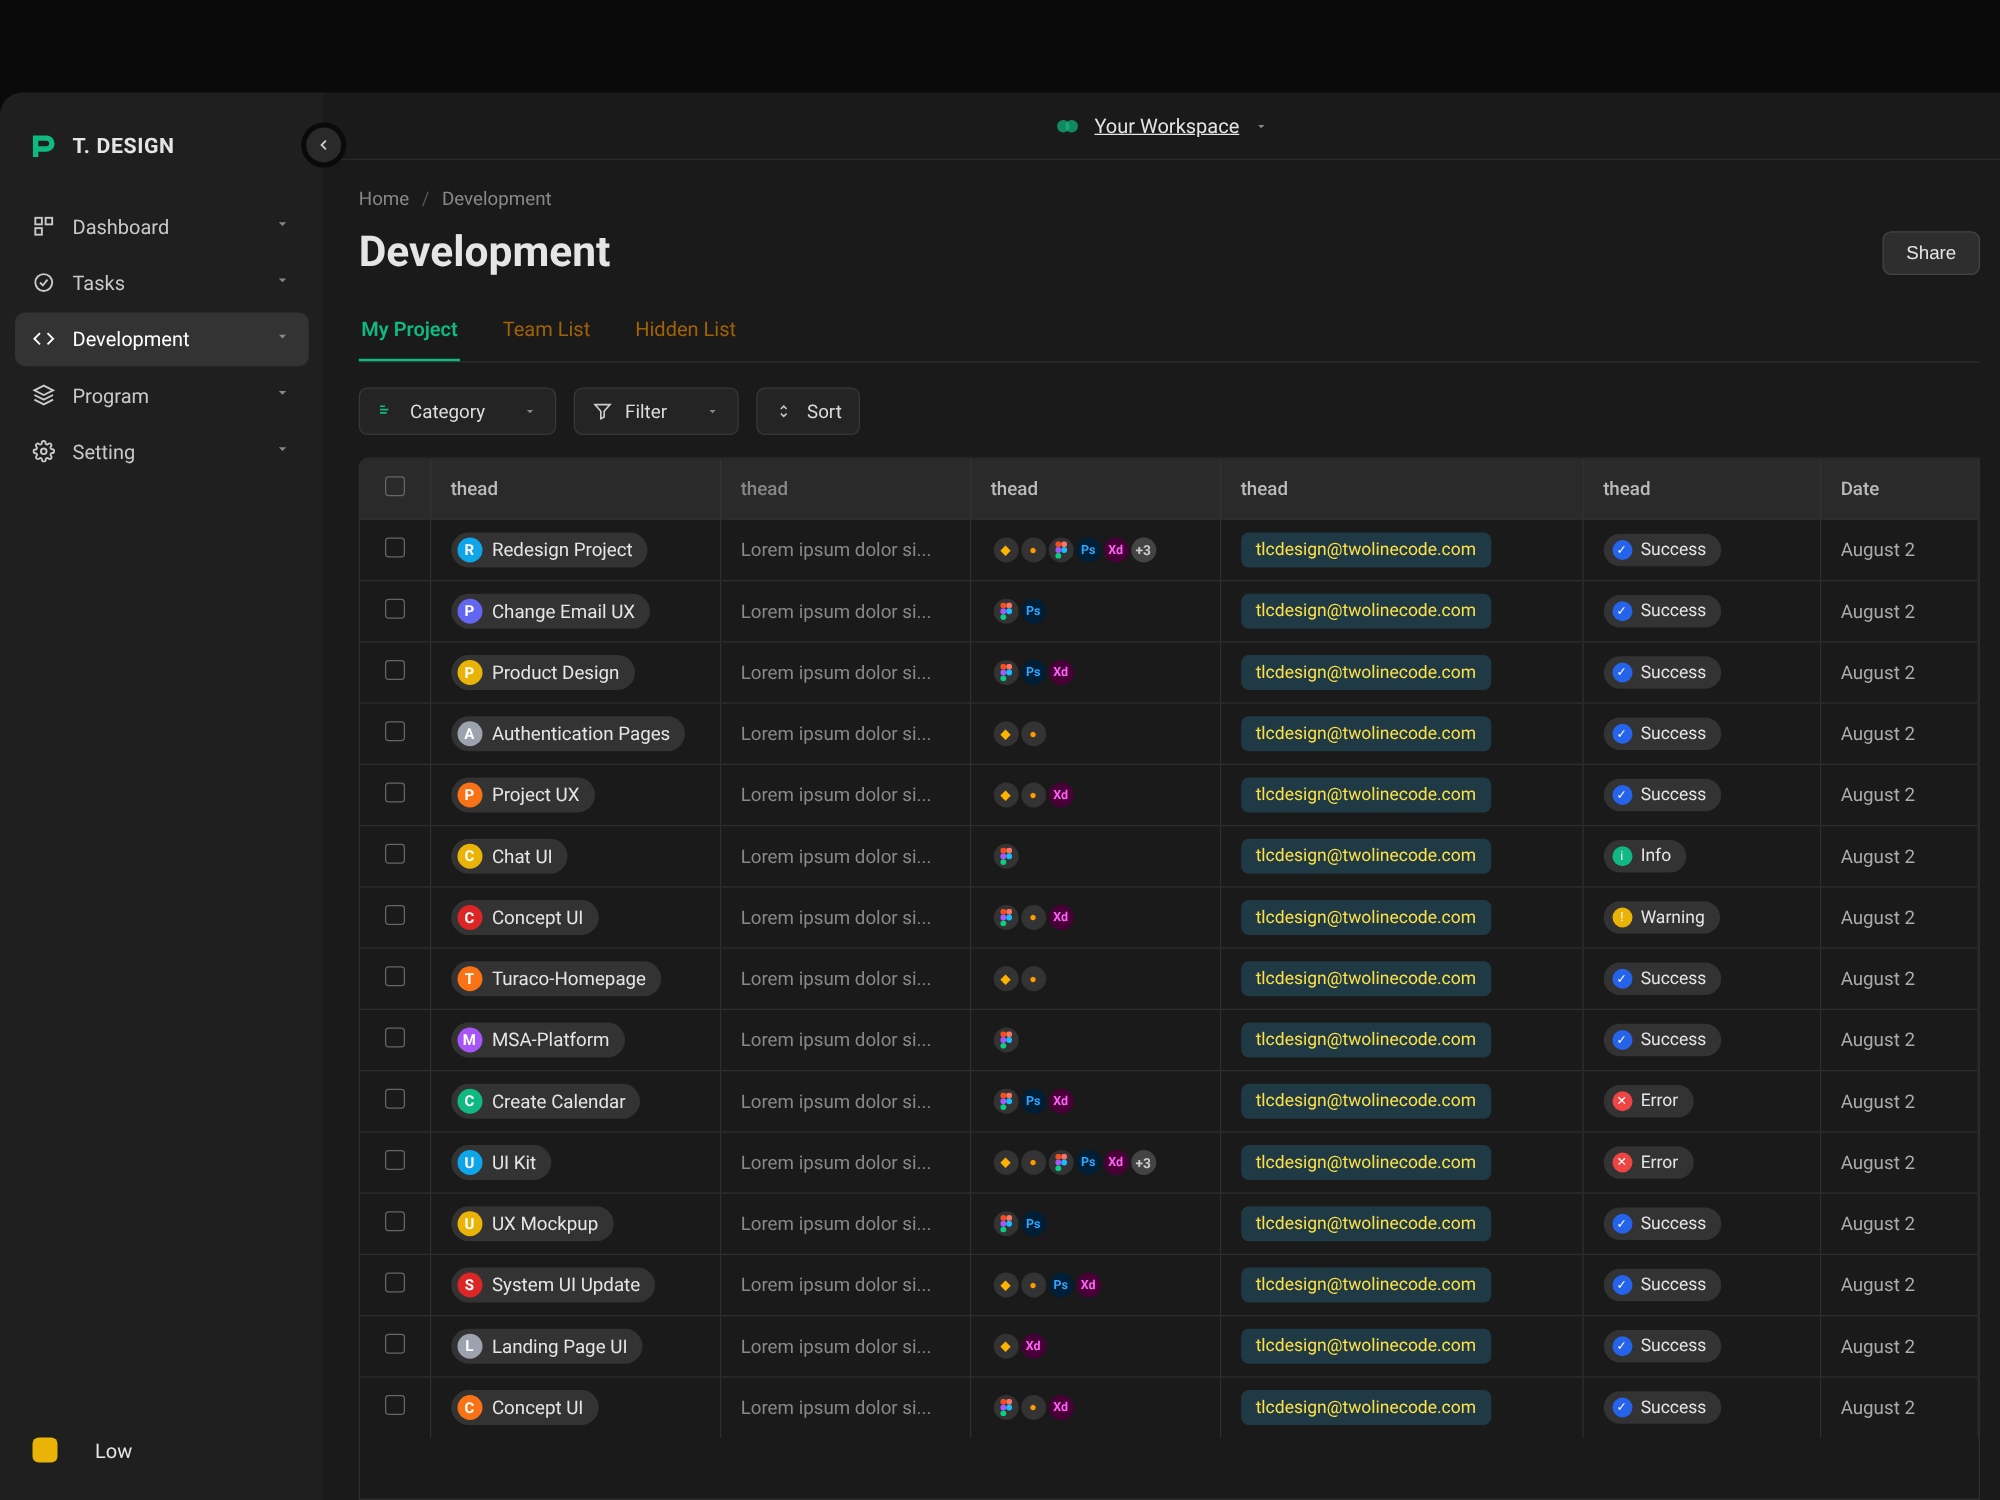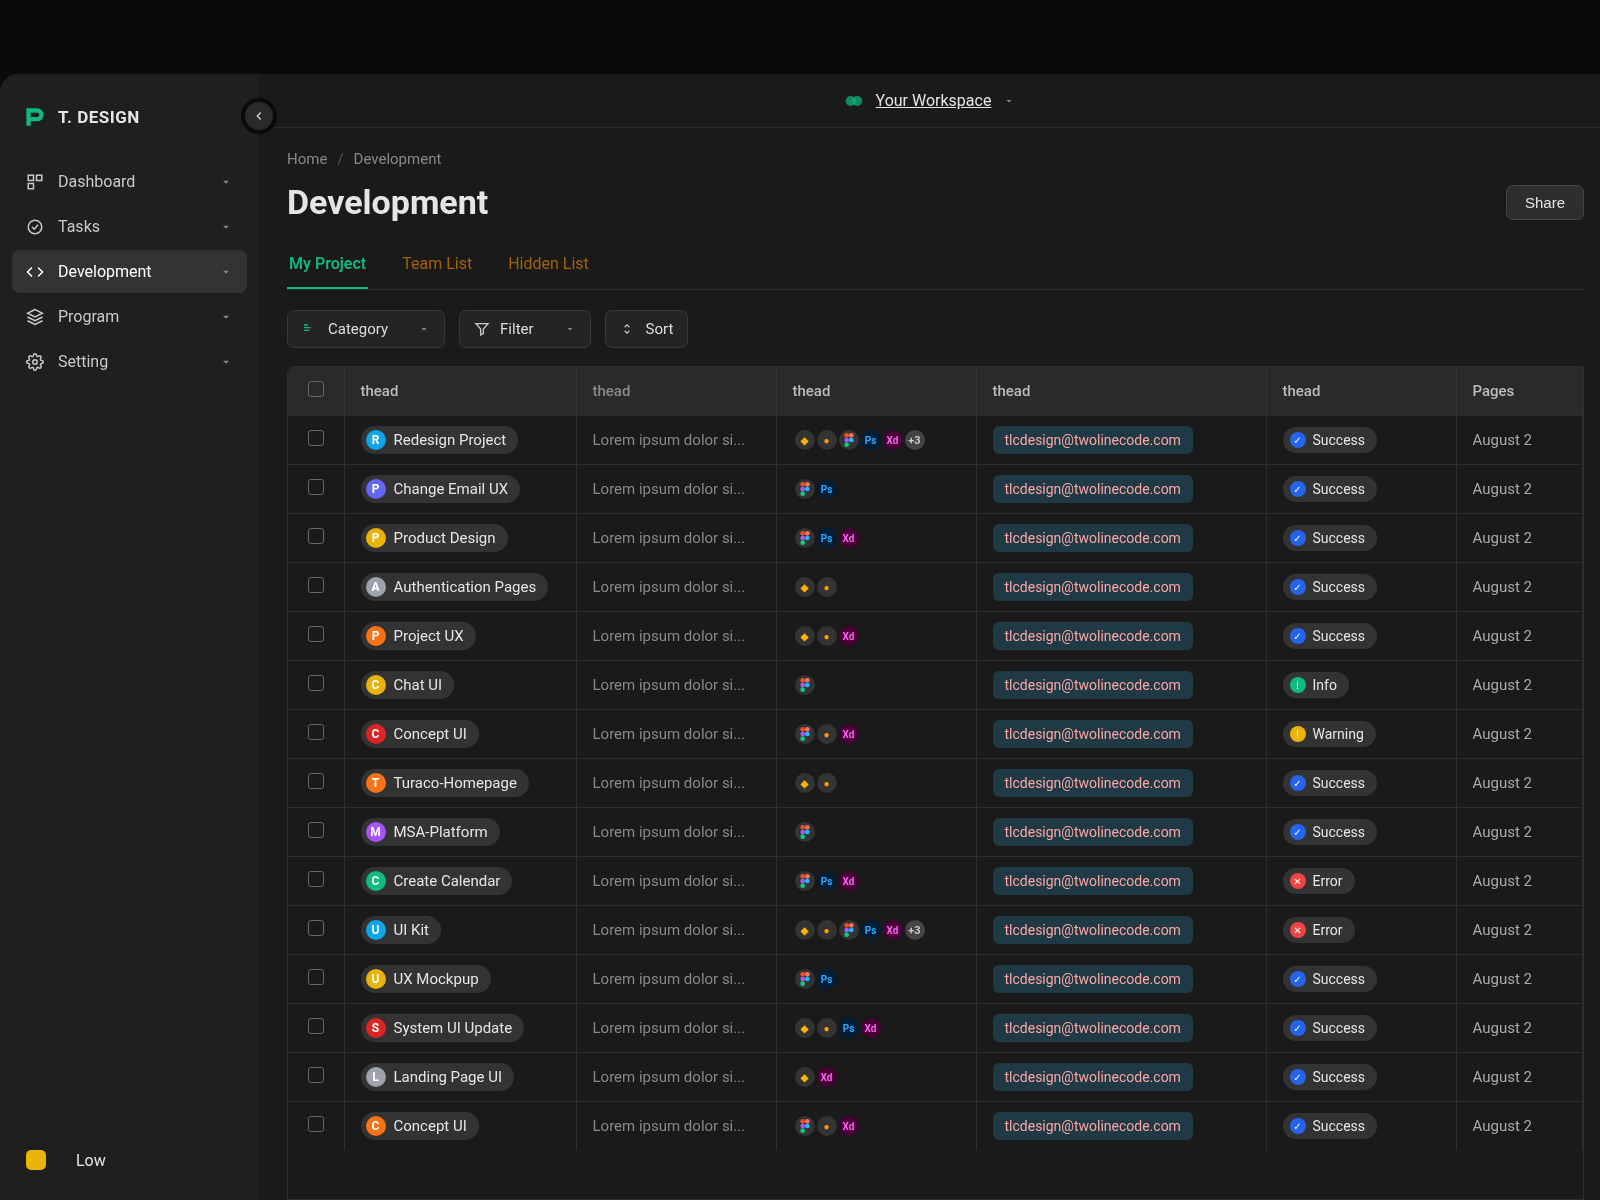--- a/index.html
+++ b/index.html
@@ -49,21 +49,21 @@
   border-radius: 50%;
   background: #2a2a2a;
   display: flex;
   align-items: center;
   justify-content: center;
   border: 4px solid #0a0a0a;
   cursor: pointer;
 }
 .nav-item {
   display: flex;
-  align-items: center;
+  align-items: flex-start;
   gap: 14px;
   padding: 12px 14px;
   border-radius: 8px;
   font-size: 16px;
   color: #c9c9c9;
   cursor: pointer;
   margin-bottom: 2px;
 }
 .nav-item.active {
   background: #333333;
@@ -261,21 +261,21 @@
 }
 .app-sketch { color: #fdb300; }
 .app-ps { background: #001e36; color: #31a8ff; }
 .app-xd { background: #470137; color: #ff61f6; }
 .app-ai { color: #ff9a00; }
 .app-more { background: #444; color: #ccc; font-size: 11px; }
 .email-pill {
   display: inline-block;
   padding: 6px 12px;
   background: #1f3a44;
-  color: #fca5a5;
+  color: #fde047;
   border-radius: 6px;
   font-size: 14px;
 }
 .status-pill {
   display: inline-flex;
   align-items: center;
   gap: 7px;
   padding: 5px 12px 5px 7px;
   background: #333;
   border-radius: 14px;
@@ -445,21 +445,21 @@
       <div class="table-wrap">
         <table>
           <thead>
             <tr id="thead-row">
                 <th class="col-check"><span class="checkbox"></span></th>
                 <th class="col-name">thead</th>
                 <th class="col-desc">thead</th>
                 <th class="col-apps">thead</th>
                 <th class="col-email">thead</th>
                 <th class="col-status">thead</th>
-                <th class="">Pages</th>
+                <th class="">Date</th>
               </tr>
           </thead>
           <tbody id="tbody">
               <tr>
                 <td class="col-check"><span class="checkbox"></span></td>
                 <td class="col-name"><span class="project-pill">
                     <span class="proj-avatar" style="background:#0ea5e9">R</span>
                     <span>Redesign Project</span>
                   </span></td>
                 <td class="col-desc">Lorem ipsum dolor si...</td>

